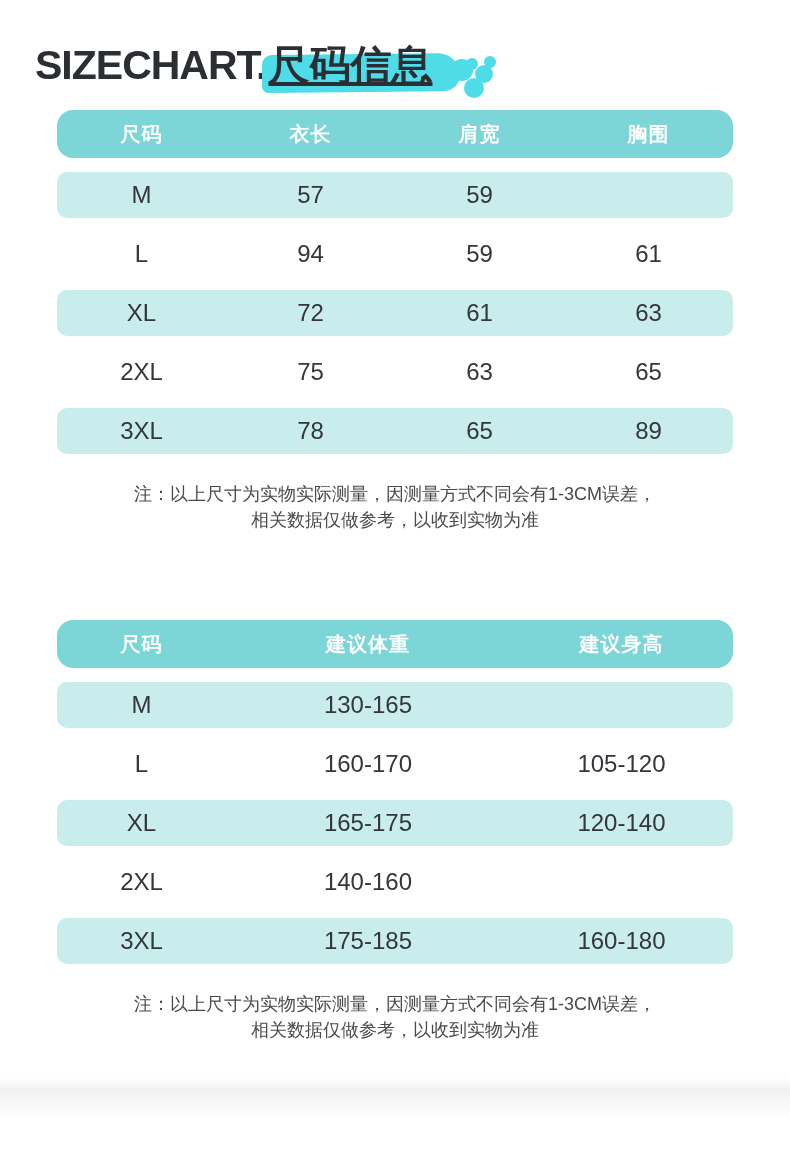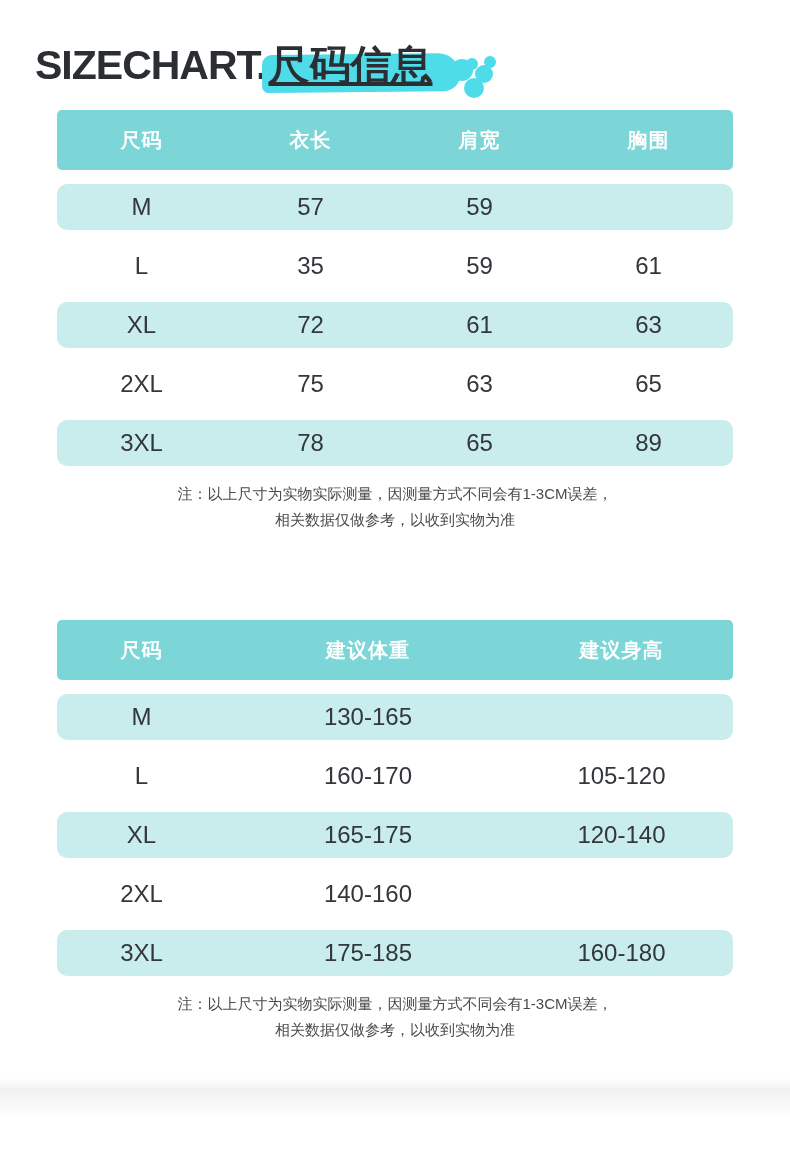--- a/index.html
+++ b/index.html
@@ -59,24 +59,24 @@
   }
   .table{
     position:absolute;
     left:57px;
     width:676px;
   }
   #table1{top:110px;}
   #table2{top:620px;}
   .thead{
     display:grid;
-    height:60px;
+    height:48px;
     align-items:center;
     background:var(--header-teal);
-    border-radius:5px;
+    border-radius:16px;
     margin-bottom:14px;
   }
   .thead span{
     text-align:center;
     color:#ffffff;
     font-size:20px;
     font-weight:bold;
     letter-spacing:1px;
   }
   .trow{
@@ -93,21 +93,21 @@
     font-size:24px;
     font-weight:400;
   }
   #table1 .thead, #table1 .trow{grid-template-columns:repeat(4,1fr);}
   #table2 .thead, #table2 .trow{grid-template-columns:25% 42% 33%;}
   .note{
     position:absolute;
     left:0; right:0;
     text-align:center;
     color:var(--note-gray);
-    font-size:15px;
+    font-size:18px;
     line-height:26px;
   }
   #note1{top:481px;}
   #note2{top:991px;}
   .divider-band{
     position:absolute;
     left:0; right:0;
     top:1078px;
     height:40px;
     background:linear-gradient(180deg, rgba(0,0,0,0) 0%, rgba(0,0,0,0.055) 30%, rgba(0,0,0,0) 100%);
@@ -125,21 +125,21 @@
       <span>肩宽</span>
       <span>胸围</span>
     </div>
     <div class="trow alt">
       <span>M</span>
       <span>57</span>
       <span>59</span>
     </div>
     <div class="trow">
       <span>L</span>
-      <span>35</span>
+      <span>94</span>
       <span>59</span>
       <span>61</span>
     </div>
     <div class="trow alt">
       <span>XL</span>
       <span>72</span>
       <span>61</span>
       <span>63</span>
     </div>
     <div class="trow">

